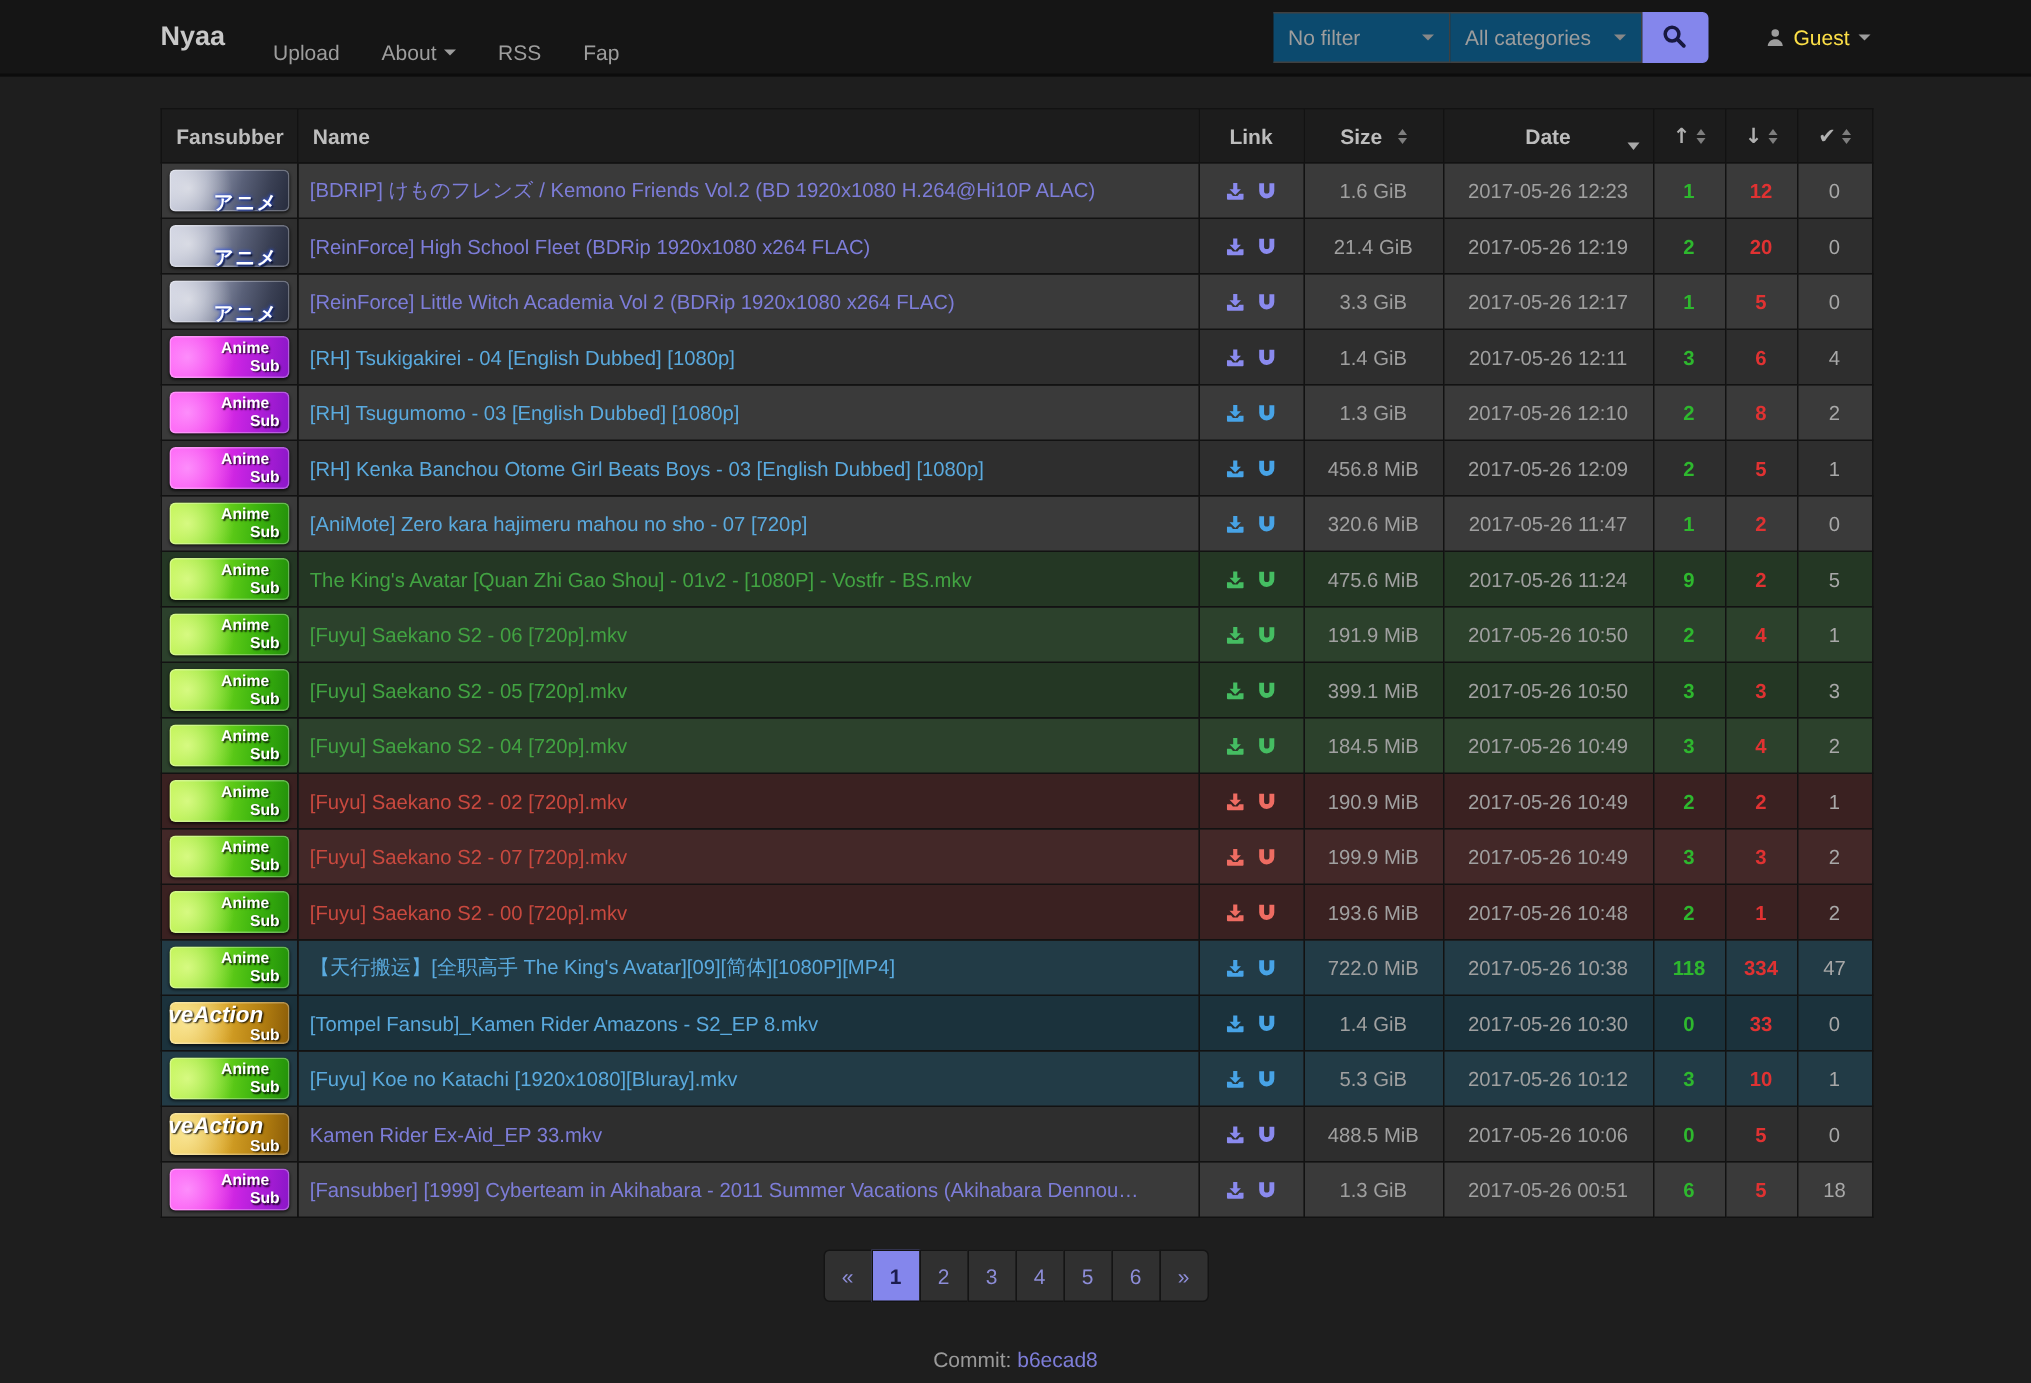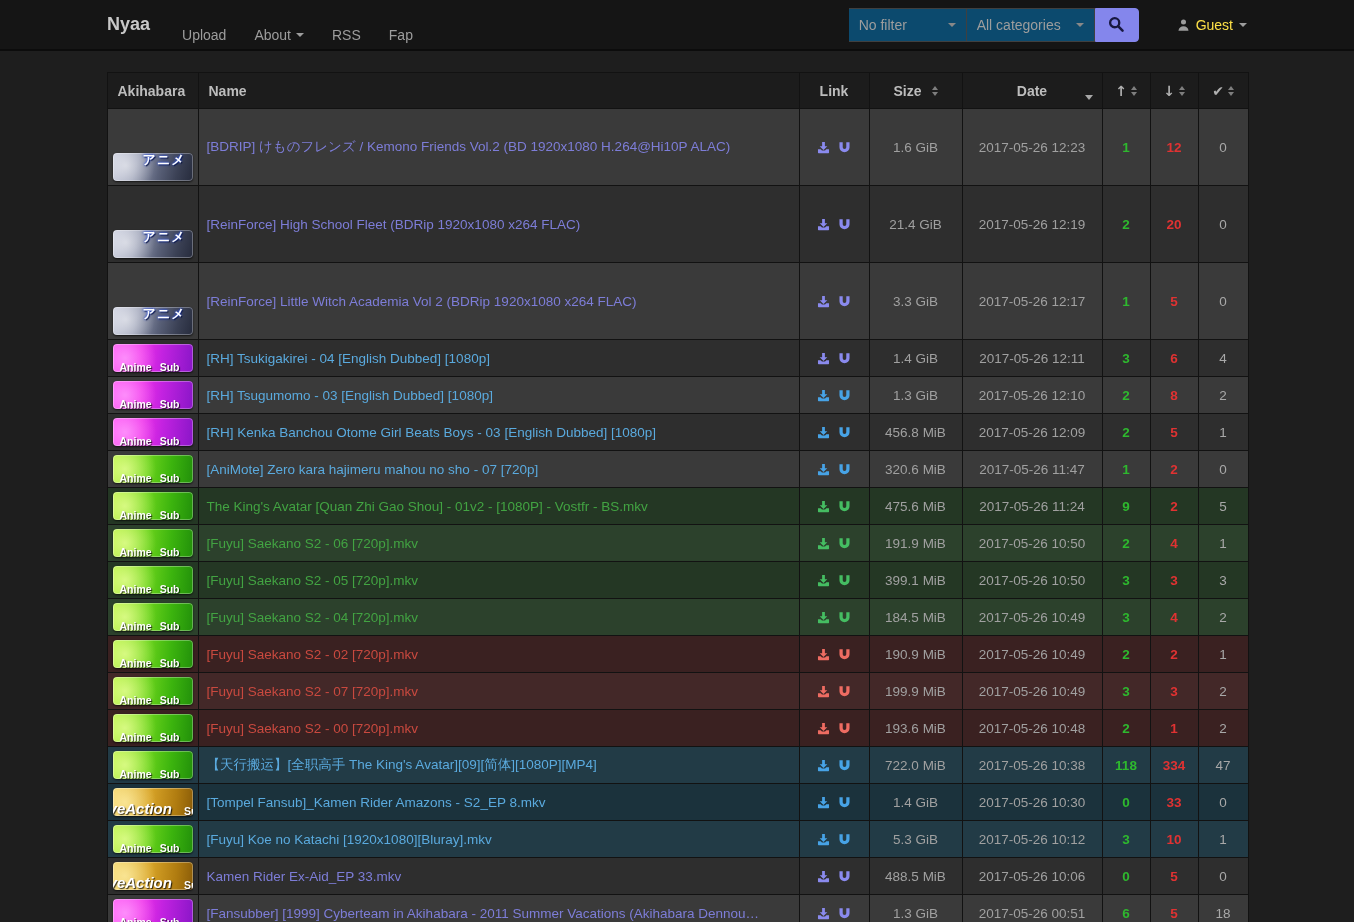--- a/index.html
+++ b/index.html
@@ -109,32 +109,32 @@
   .col-green  { color:var(--link-green); }
   .col-red    { color:var(--link-red); }
   .icol-purple { color:#8a8aee; }
   .icol-blue   { color:#47a3e6; }
   .icol-green  { color:#45bd62; }
   .icol-red    { color:#ee6c62; }
 
   
   .cat-icon {
     width:80px; height:28px; border-radius:4px; overflow:hidden;
-    display:flex; flex-direction:row; align-items:flex-end; justify-content:center;
+    display:flex; flex-direction:column; align-items:flex-end; justify-content:center;
     padding-right:5px; color:#fff; font-weight:bold; line-height:1;
     box-shadow: inset 0 0 0 1px rgba(255,255,255,.30), 0 1px 2px rgba(0,0,0,.65);
     text-shadow:1px 1px 1px rgba(0,0,0,.8); cursor:pointer;
   }
   .cat-icon .l1 { font-size:10.5px; margin-right:8px; }
   .cat-icon .l2 { font-size:10.5px; margin-right:1px; margin-top:1px; }
   .cat-anime-raw {
     background:
       radial-gradient(circle at 16% 45%, rgba(255,255,255,.55), rgba(255,255,255,0) 42%),
       linear-gradient(105deg,#c7cbdc 0%,#9aa0b6 30%,#596078 58%,#3a4054 80%,#262b3c 100%);
-    align-items:flex-start; flex-direction:row; justify-content:flex-end;margin-top:40px;
+    align-items:flex-end; flex-direction:row; justify-content:flex-end;
   }
   .cat-anime-raw .l1 {
     font-size:13px; letter-spacing:1px; margin-right:2px;
     text-shadow:0 0 3px #3355dd, 0 0 2px #3355dd, 1px 1px 1px #000;
   }
   .cat-anime-sub-magenta {
     background:
       radial-gradient(circle at 15% 50%, rgba(255,160,255,.8), rgba(255,255,255,0) 45%),
       linear-gradient(95deg,#ff4df2 0%,#ee2fe8 35%,#c122e0 62%,#8a16c8 100%);
   }
@@ -209,21 +209,21 @@
       <span>Guest</span>
       <span class="caret"></span>
     </div>
   </div>
 </nav>
 
 <div class="content">
   <table class="torrents">
     <thead>
       <tr>
-        <th class="h-cat c-cat">Akihabara</th>
+        <th class="h-cat c-cat">Fansubber</th>
         <th class="h-name c-name">Name</th>
         <th class="c-link">Link</th>
         <th class="c-size">
           <span class="hflex">
               <span>Size</span>
               <span class="sort-both">
                 <span class="tri-up"></span>
                 <span class="tri-down"></span>
               </span>
             </span>

